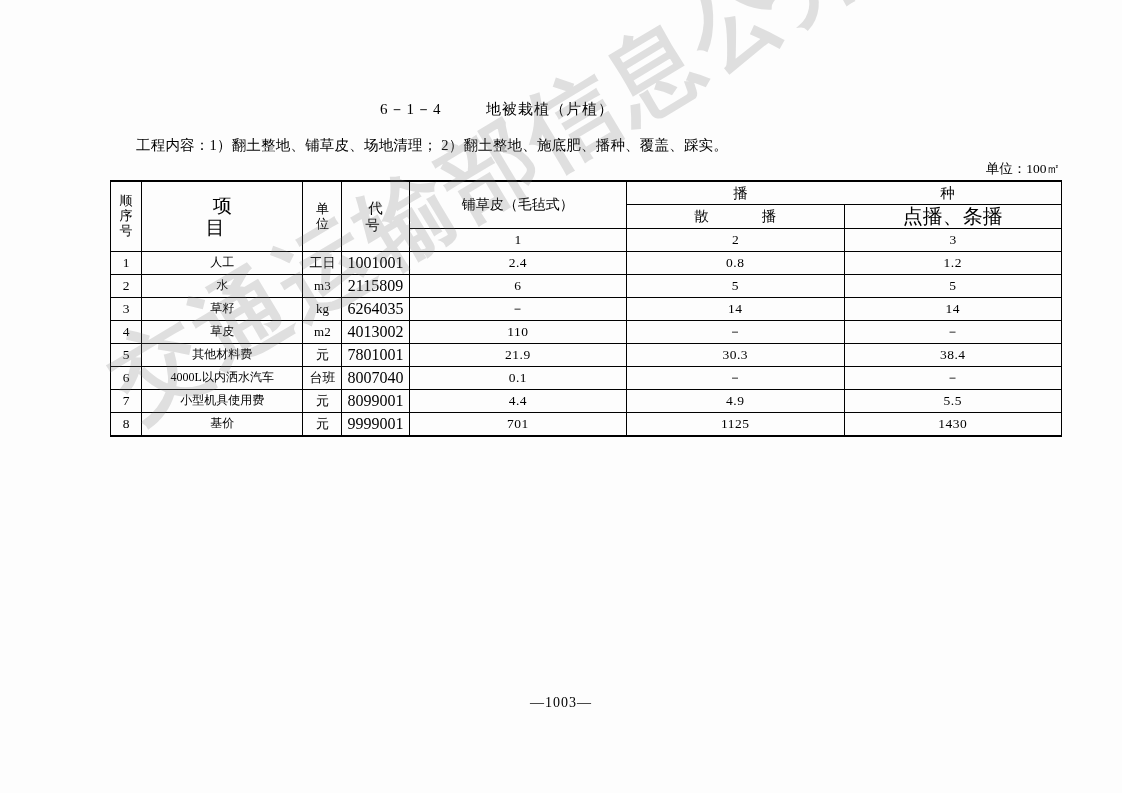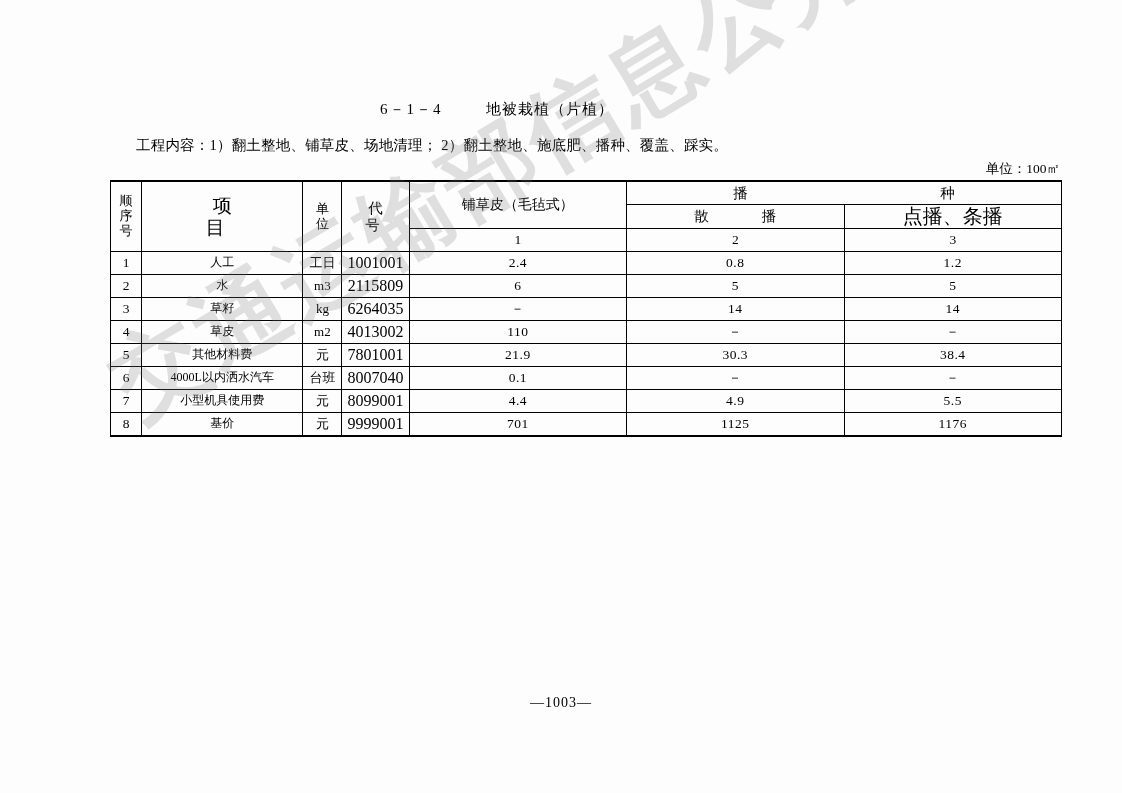--- a/index.html
+++ b/index.html
@@ -284,21 +284,21 @@
           <td class="val-cell">4.9</td>
           <td class="val-cell">5.5</td>
         </tr>
         <tr>
           <td class="no-cell bottom-thick">8</td>
           <td class="item-cell bottom-thick">基价</td>
           <td class="unit-cell bottom-thick">元</td>
           <td class="code-cell bottom-thick">9999001</td>
           <td class="val-cell bottom-thick">701</td>
           <td class="val-cell bottom-thick">1125</td>
-          <td class="val-cell bottom-thick">1176</td>
+          <td class="val-cell bottom-thick">1430</td>
         </tr>
       </tbody>
     </table>
 
     <div class="footer">—1003—</div>
 
   </div>
 </div>
 
 </body></html>

